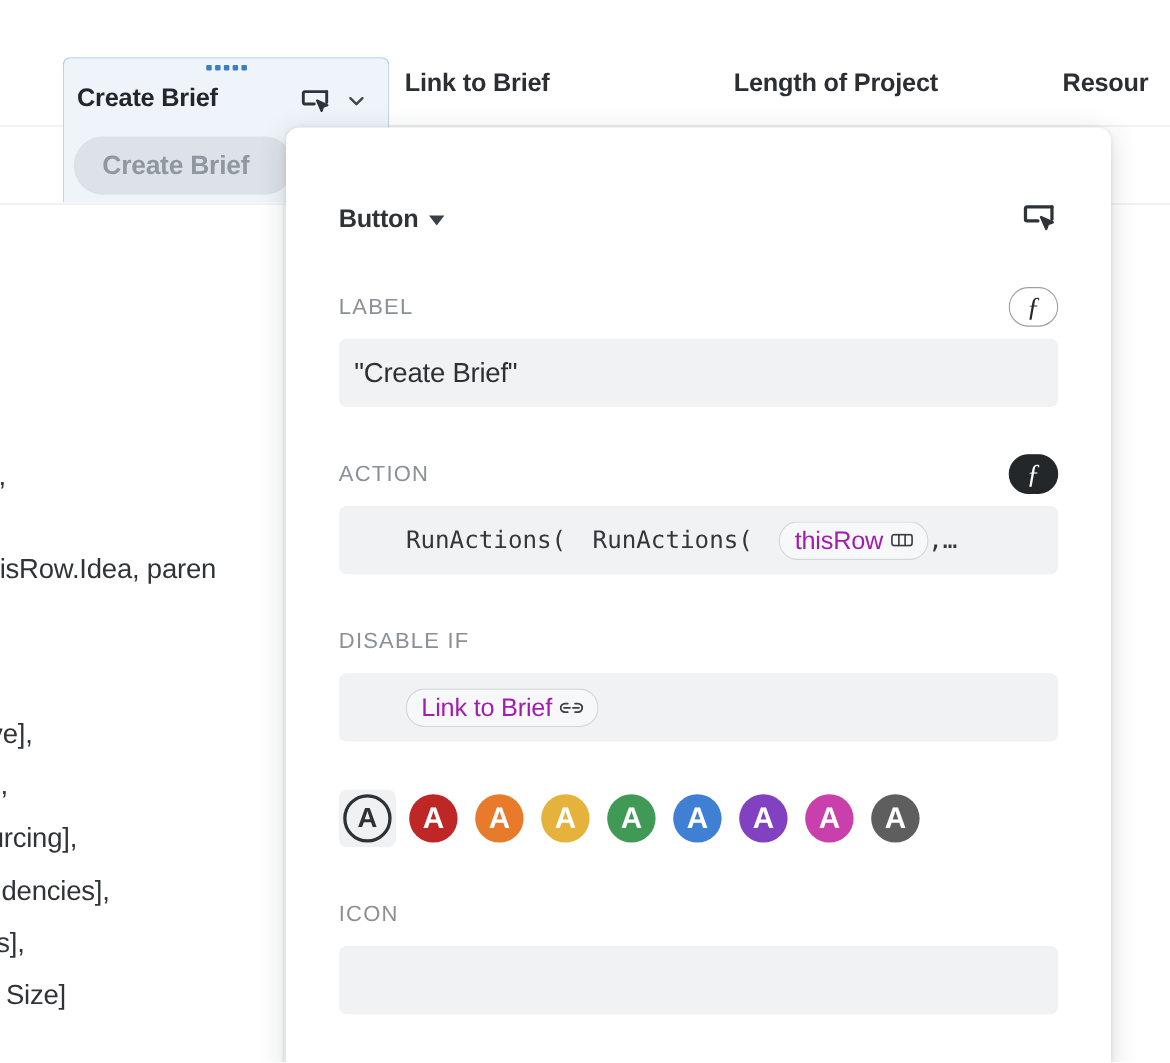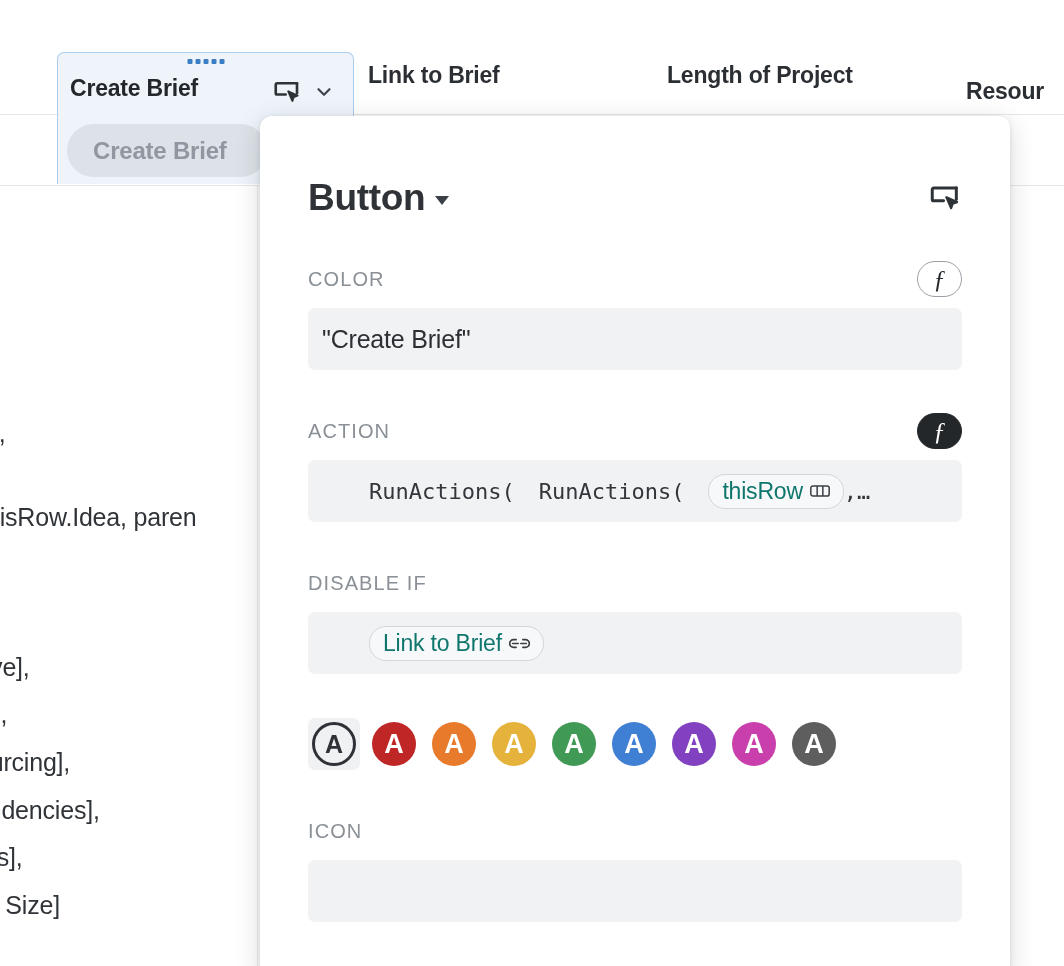--- a/index.html
+++ b/index.html
@@ -52,21 +52,21 @@
     position: absolute;
     top: 62px;
     font-size: 23px;
     font-weight: 700;
     color: #2b2f33;
     letter-spacing: -0.2px;
     white-space: nowrap;
   }
   .col-tab.t-link   { left: 368px; }
   .col-tab.t-length { left: 667px; }
-  .col-tab.t-res    { left: 966px; margin-top: 16px; }
+  .col-tab.t-res    { left: 966px; }
 
   
   .active-col {
     position: absolute;
     left: 57px;
     top: 52px;
     width: 297px;
     height: 132px;
     background: #eef4fa;
     border: 1px solid #a9cded;
@@ -190,21 +190,21 @@
     height: 40px;
   }
 
   .panel-title-wrap {
     display: flex;
     align-items: center;
     gap: 10px;
   }
 
   .panel-title {
-    font-size: 37px;
+    font-size: 23px;
     font-weight: 700;
     color: #2f3337;
     letter-spacing: -0.3px;
   }
 
   .caret-down {
     width: 0;
     height: 0;
     border-left: 7px solid transparent;
     border-right: 7px solid transparent;
@@ -292,21 +292,21 @@
   .chip {
     display: inline-flex;
     align-items: center;
     gap: 7px;
     background: #f7f8f9;
     border: 1.5px solid #d3d6da;
     border-radius: 17px;
     padding: 3px 13px;
     font-family: "Liberation Sans", sans-serif;
     font-size: 23px;
-    color: #0f766e;
+    color: #a21caf;
     letter-spacing: -0.2px;
     white-space: nowrap;
   }
   .chip svg { flex: none; }
 
   .mono-gap { display: inline-block; width: 24px; }
 
   
   .swatch-row {
     display: flex;
@@ -422,21 +422,21 @@
           <svg viewBox="0 0 24 24" width="34" height="34" fill="none" stroke="currentColor" stroke-width="2.1" stroke-linecap="round" stroke-linejoin="round">
             <path d="M20 5H4a1 1 0 0 0-1 1v7a1 1 0 0 0 1 1h7"></path>
             <path d="M20 5v8"></path>
             <path d="M13 11.5l7.5 3.4-3.1 1.1-1.1 3.1z" fill="currentColor" stroke-width="1.6"></path>
           </svg>
         </span>
       </div>
 
       <div class="field">
         <div class="field-head">
-          <span class="field-label">COLOR</span>
+          <span class="field-label">LABEL</span>
           <span class="fx-btn off">ƒ</span>
         </div>
         <div class="field-box">
           <span class="field-value-sans">"Create Brief"</span>
         </div>
       </div>
 
       <div class="field">
         <div class="field-head">
           <span class="field-label">ACTION</span>

